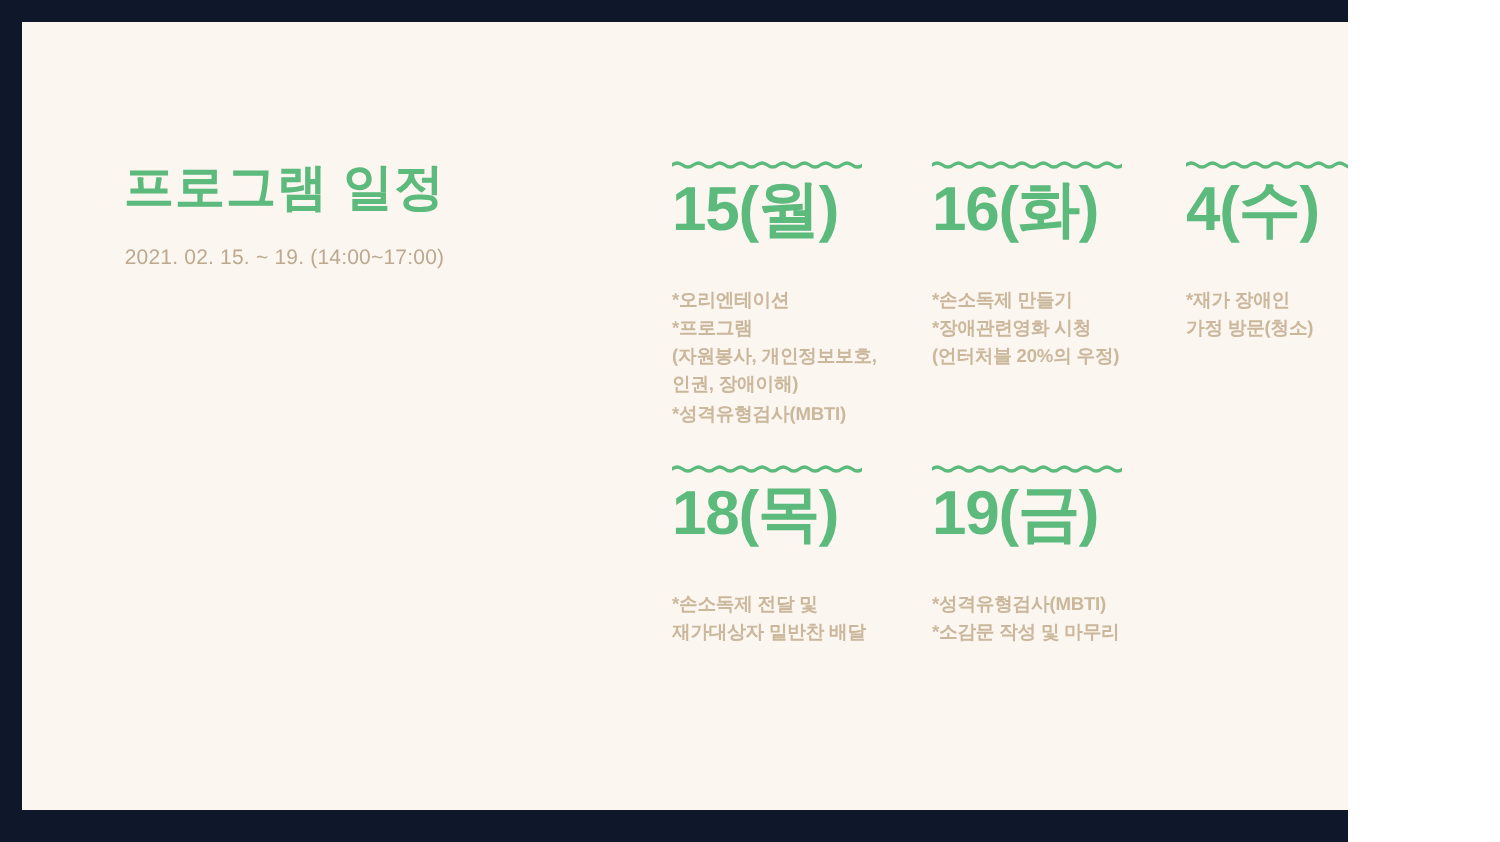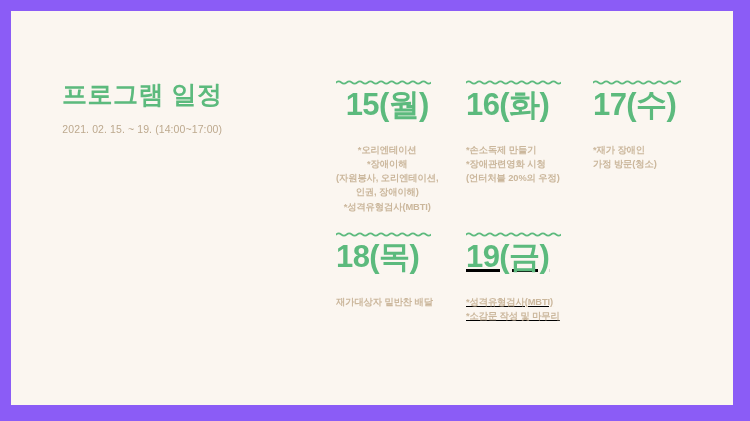--- a/index.html
+++ b/index.html
@@ -8,24 +8,24 @@
     padding: 0;
     background: #ffffff;
   }
   body {
     font-family: "Liberation Sans", "DejaVu Sans", sans-serif;
   }
 
   
   .slide {
     position: relative;
-    width: 750px;
+    width: 674px;
     height: 421px;
     overflow: hidden;
-    background: #8b5cf6;           
+    background: #0f172a;           
     box-sizing: border-box;
   }
   .panel {
     position: absolute;
     left: 11px;
     top: 11px;
     width: 722px;
     height: 394px;
     background: #fbf6f0;           
     overflow: hidden;
@@ -89,25 +89,25 @@
   .day-lines li {
     font-size: 9.3px;
     font-weight: bold;
     color: #cbb79c;
     line-height: 14.2px;
     letter-spacing: -0.1px;
     white-space: nowrap;
   }
 
   
-  .card-0 { left: 325px; top: 67px; text-align: center; }
+  .card-0 { left: 325px; top: 67px; }
   .card-1 { left: 455px; top: 67px; }
   .card-2 { left: 582px; top: 67px; }
   .card-3 { left: 325px; top: 219px; }
-  .card-4 { left: 455px; top: 219px; text-decoration: underline; }
+  .card-4 { left: 455px; top: 219px; }
 </style>
 </head>
 <body>
 
 <div class="slide">
   <div class="panel">
 
     <div class="title-block">
       <h1 class="page-title">프로그램 일정</h1>
       <p class="page-subtitle">2021. 02. 15. ~ 19. (14:00~17:00)</p>
@@ -117,22 +117,22 @@
 
       <div class="card card-0">
         <span class="wave" style="width: 95px;">
             <svg width="95" height="9" viewBox="0 0 95 9">
               <path d="M 0 4.5 q 2.65 -2.1 5.3 0 q 2.65 2.1 5.3 0 q 2.65 -2.1 5.3 0 q 2.65 2.1 5.3 0 q 2.65 -2.1 5.3 0 q 2.65 2.1 5.3 0 q 2.65 -2.1 5.3 0 q 2.65 2.1 5.3 0 q 2.65 -2.1 5.3 0 q 2.65 2.1 5.3 0 q 2.65 -2.1 5.3 0 q 2.65 2.1 5.3 0 q 2.65 -2.1 5.3 0 q 2.65 2.1 5.3 0 q 2.65 -2.1 5.3 0 q 2.65 2.1 5.3 0 q 2.65 -2.1 5.3 0 q 2.65 2.1 5.3 0" fill="none" stroke="#5cba7d" stroke-width="1.7" stroke-linecap="round"></path>
             </svg>
           </span>
         <h2 class="day-heading">15(월)</h2>
         <ul class="day-lines">
             <li>*오리엔테이션</li>
-            <li>*장애이해</li>
-            <li>(자원봉사, 오리엔테이션,</li>
+            <li>*프로그램</li>
+            <li>(자원봉사, 개인정보보호,</li>
             <li>인권, 장애이해)</li>
             <li>*성격유형검사(MBTI)</li>
           </ul>
       </div>
 
       <div class="card card-1">
         <span class="wave" style="width: 95px;">
             <svg width="95" height="9" viewBox="0 0 95 9">
               <path d="M 0 4.5 q 2.65 -2.1 5.3 0 q 2.65 2.1 5.3 0 q 2.65 -2.1 5.3 0 q 2.65 2.1 5.3 0 q 2.65 -2.1 5.3 0 q 2.65 2.1 5.3 0 q 2.65 -2.1 5.3 0 q 2.65 2.1 5.3 0 q 2.65 -2.1 5.3 0 q 2.65 2.1 5.3 0 q 2.65 -2.1 5.3 0 q 2.65 2.1 5.3 0 q 2.65 -2.1 5.3 0 q 2.65 2.1 5.3 0 q 2.65 -2.1 5.3 0 q 2.65 2.1 5.3 0 q 2.65 -2.1 5.3 0 q 2.65 2.1 5.3 0" fill="none" stroke="#5cba7d" stroke-width="1.7" stroke-linecap="round"></path>
             </svg>
@@ -144,35 +144,36 @@
             <li>(언터처블 20%의 우정)</li>
           </ul>
       </div>
 
       <div class="card card-2">
         <span class="wave" style="width: 88px;">
             <svg width="88" height="9" viewBox="0 0 88 9">
               <path d="M 0 4.5 q 2.65 -2.1 5.3 0 q 2.65 2.1 5.3 0 q 2.65 -2.1 5.3 0 q 2.65 2.1 5.3 0 q 2.65 -2.1 5.3 0 q 2.65 2.1 5.3 0 q 2.65 -2.1 5.3 0 q 2.65 2.1 5.3 0 q 2.65 -2.1 5.3 0 q 2.65 2.1 5.3 0 q 2.65 -2.1 5.3 0 q 2.65 2.1 5.3 0 q 2.65 -2.1 5.3 0 q 2.65 2.1 5.3 0 q 2.65 -2.1 5.3 0 q 2.65 2.1 5.3 0 q 2.65 -2.1 5.3 0 q 2.65 2.1 5.3 0" fill="none" stroke="#5cba7d" stroke-width="1.7" stroke-linecap="round"></path>
             </svg>
           </span>
-        <h2 class="day-heading">17(수)</h2>
+        <h2 class="day-heading">4(수)</h2>
         <ul class="day-lines">
             <li>*재가 장애인</li>
             <li>가정 방문(청소)</li>
           </ul>
       </div>
 
       <div class="card card-3">
         <span class="wave" style="width: 95px;">
             <svg width="95" height="9" viewBox="0 0 95 9">
               <path d="M 0 4.5 q 2.65 -2.1 5.3 0 q 2.65 2.1 5.3 0 q 2.65 -2.1 5.3 0 q 2.65 2.1 5.3 0 q 2.65 -2.1 5.3 0 q 2.65 2.1 5.3 0 q 2.65 -2.1 5.3 0 q 2.65 2.1 5.3 0 q 2.65 -2.1 5.3 0 q 2.65 2.1 5.3 0 q 2.65 -2.1 5.3 0 q 2.65 2.1 5.3 0 q 2.65 -2.1 5.3 0 q 2.65 2.1 5.3 0 q 2.65 -2.1 5.3 0 q 2.65 2.1 5.3 0 q 2.65 -2.1 5.3 0 q 2.65 2.1 5.3 0" fill="none" stroke="#5cba7d" stroke-width="1.7" stroke-linecap="round"></path>
             </svg>
           </span>
         <h2 class="day-heading">18(목)</h2>
         <ul class="day-lines">
+            <li>*손소독제 전달 및</li>
             <li>재가대상자 밑반찬 배달</li>
           </ul>
       </div>
 
       <div class="card card-4">
         <span class="wave" style="width: 95px;">
             <svg width="95" height="9" viewBox="0 0 95 9">
               <path d="M 0 4.5 q 2.65 -2.1 5.3 0 q 2.65 2.1 5.3 0 q 2.65 -2.1 5.3 0 q 2.65 2.1 5.3 0 q 2.65 -2.1 5.3 0 q 2.65 2.1 5.3 0 q 2.65 -2.1 5.3 0 q 2.65 2.1 5.3 0 q 2.65 -2.1 5.3 0 q 2.65 2.1 5.3 0 q 2.65 -2.1 5.3 0 q 2.65 2.1 5.3 0 q 2.65 -2.1 5.3 0 q 2.65 2.1 5.3 0 q 2.65 -2.1 5.3 0 q 2.65 2.1 5.3 0 q 2.65 -2.1 5.3 0 q 2.65 2.1 5.3 0" fill="none" stroke="#5cba7d" stroke-width="1.7" stroke-linecap="round"></path>
             </svg>
           </span>

